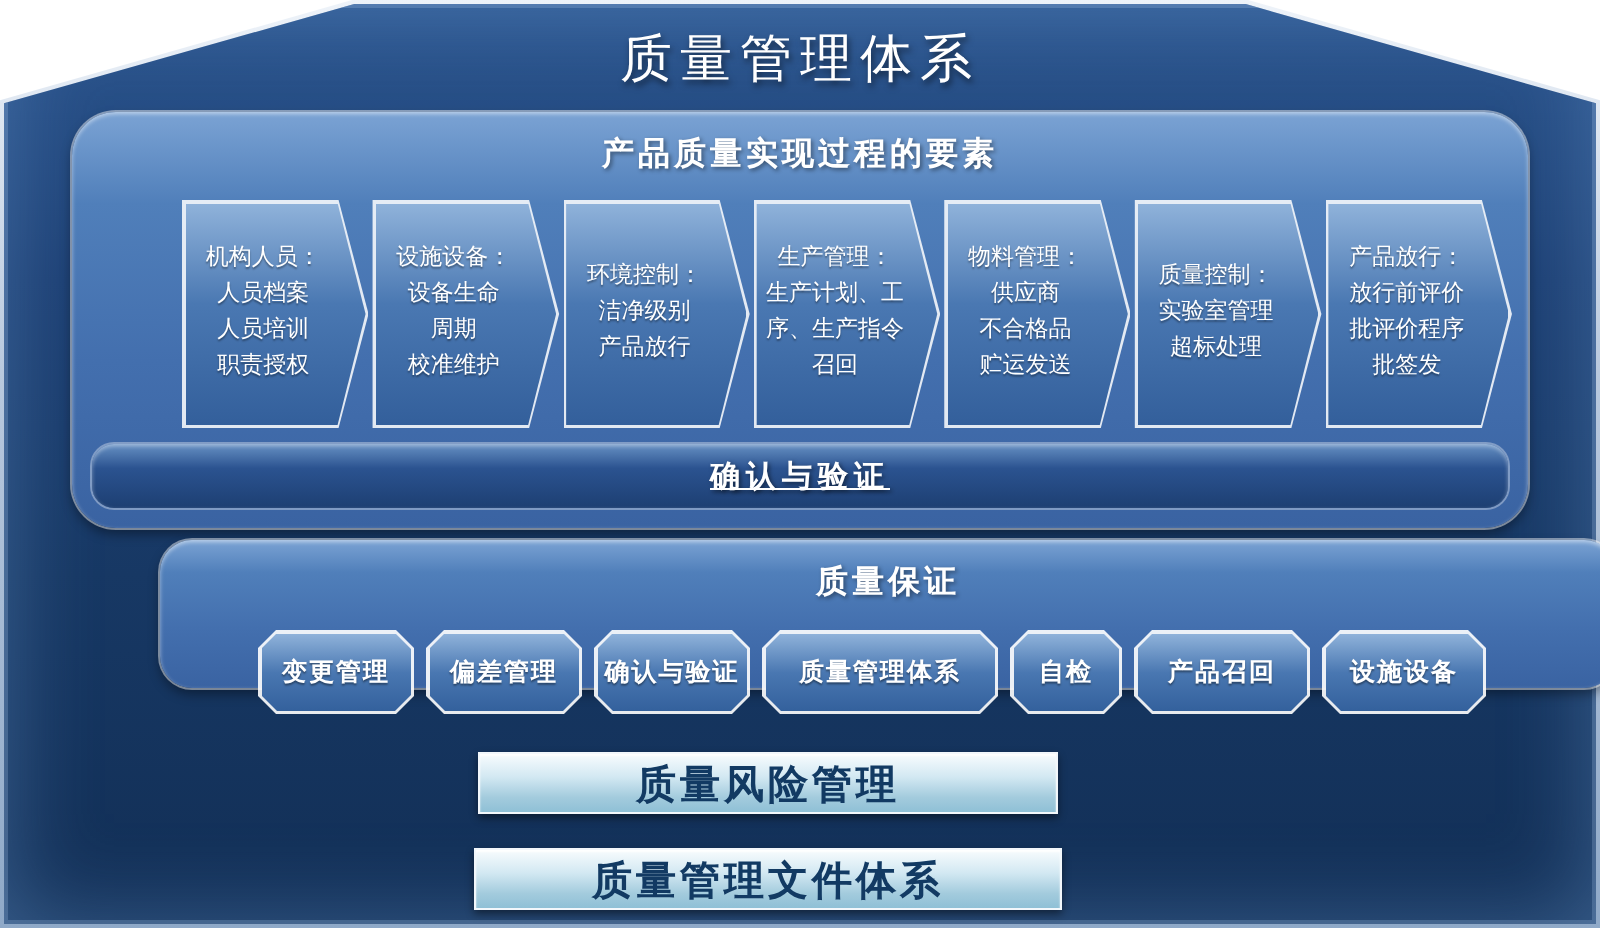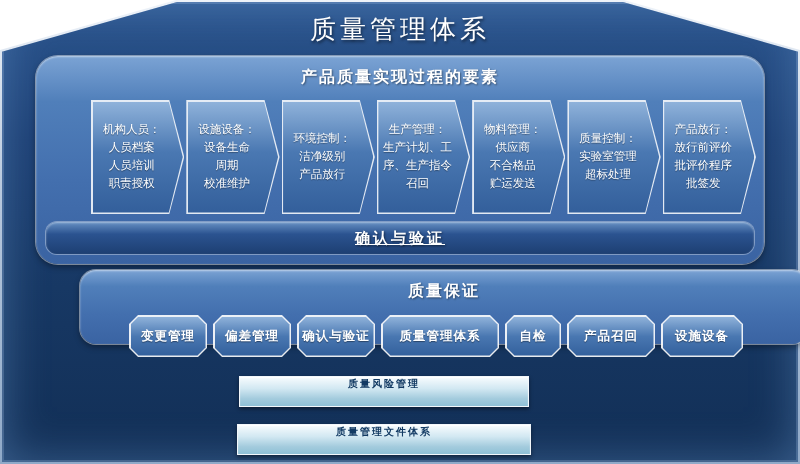--- a/index.html
+++ b/index.html
@@ -87,25 +87,25 @@
   }
   .oct-text{
     position:absolute;inset:0;display:flex;align-items:center;justify-content:center;
     color:#ffffff;font-size:12.5px;font-weight:bold;letter-spacing:1px;
     text-shadow:0 1px 1px rgba(0,0,0,.4);
   }
   .ow-a{width:78px}.ow-b{width:78px}.ow-c{width:78px}.ow-d{width:118px}
   .ow-e{width:88px}.ow-f{width:56px}.ow-g{width:82px}.ow-h{width:58px}
   
   .light-bar{
-    position:absolute;display:flex;align-items:flex-start;justify-content:center;
+    position:absolute;display:flex;align-items:flex-end;justify-content:center;
     background:linear-gradient(180deg,#f8fcfe 0%,#d2e8f2 40%,#a3cbdd 75%,#8fc0d6 100%);
     border:1px solid #f2f7fb;
     box-shadow:0 2px 4px rgba(0,0,0,.45), inset 0 1px 1px rgba(255,255,255,.9);
-    color:#123a63;font-size:10px;font-weight:bold;letter-spacing:2px;
+    color:#123a63;font-size:20px;font-weight:bold;letter-spacing:2px;
   }
   .bar1{left:239px;top:376px;width:288px;height:29px;}
   .bar2{left:237px;top:424px;width:292px;height:29px;}
 </style>
 </head>
 <body>
 
 <div class="stage">
 
   <div class="house-outer">

